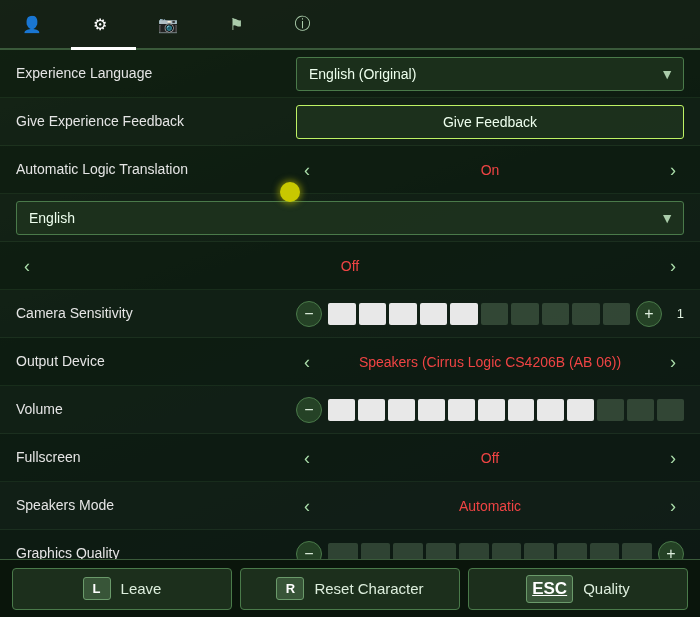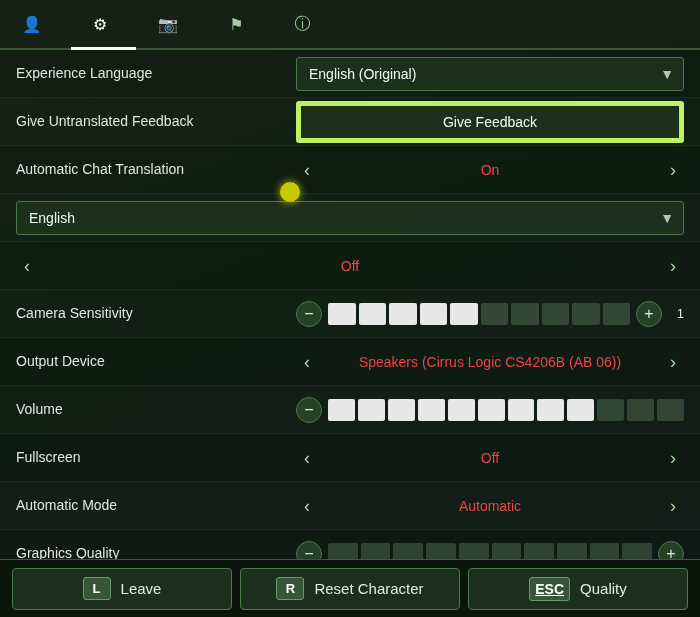--- a/index.html
+++ b/index.html
@@ -124,21 +124,21 @@
       transform: translateY(-50%);
       color: #aaccaa;
       font-size: 14px;
       pointer-events: none;
     }
 
     
     .btn-control {
       width: 100%;
       background: rgba(30,50,30,0.9);
-      border: 5px solid #bef264;
+      border: 1px solid #bef264;
       border-radius: 3px;
       color: #eeffee;
       font-size: 14px;
       padding: 8px 12px;
       cursor: pointer;
       text-align: center;
     }
 
     
     .arrow-control {
@@ -234,21 +234,21 @@
       border: 1px solid #6a9a6a;
       border-radius: 3px;
       color: #ffffff;
       font-size: 13px;
       font-weight: bold;
       padding: 3px 8px;
       min-width: 28px;
       text-align: center;
     }
     .key-esc {
-      font-size: 14px;
+      font-size: 17px;
       padding: 3px 5px;
       text-decoration: underline;
     }
 
     
     .cursor-dot {
       position: absolute;
       width: 20px;
       height: 20px;
       background: #c8c800;
@@ -296,27 +296,27 @@
         <div class="setting-control">
       <div class="dropdown-wrap">
         <select class="dropdown">
           <option>English (Original)</option>
         </select>
         <span class="dropdown-arrow">▼</span>
       </div>
         </div>
       </div>
       <div class="setting-row">
-        <div class="setting-label">Give Untranslated Feedback</div>
+        <div class="setting-label">Give Experience Feedback</div>
         <div class="setting-control">
           <button class="btn-control">Give Feedback</button>
         </div>
       </div>
       <div class="setting-row">
-        <div class="setting-label">Automatic Chat Translation</div>
+        <div class="setting-label">Automatic Logic Translation</div>
         <div class="setting-control">
       <div class="arrow-control">
         <button class="arrow-btn">‹</button>
         <span class="arrow-value">On</span>
         <button class="arrow-btn">›</button>
       </div>
         </div>
       </div>
       <div class="setting-row">
         <div class="setting-control">
@@ -396,21 +396,21 @@
         <div class="setting-label">Fullscreen</div>
         <div class="setting-control">
       <div class="arrow-control">
         <button class="arrow-btn">‹</button>
         <span class="arrow-value">Off</span>
         <button class="arrow-btn">›</button>
       </div>
         </div>
       </div>
       <div class="setting-row">
-        <div class="setting-label">Automatic Mode</div>
+        <div class="setting-label">Speakers Mode</div>
         <div class="setting-control">
       <div class="arrow-control">
         <button class="arrow-btn">‹</button>
         <span class="arrow-value">Automatic</span>
         <button class="arrow-btn">›</button>
       </div>
         </div>
       </div>
       <div class="setting-row">
         <div class="setting-label">Graphics Quality</div>

